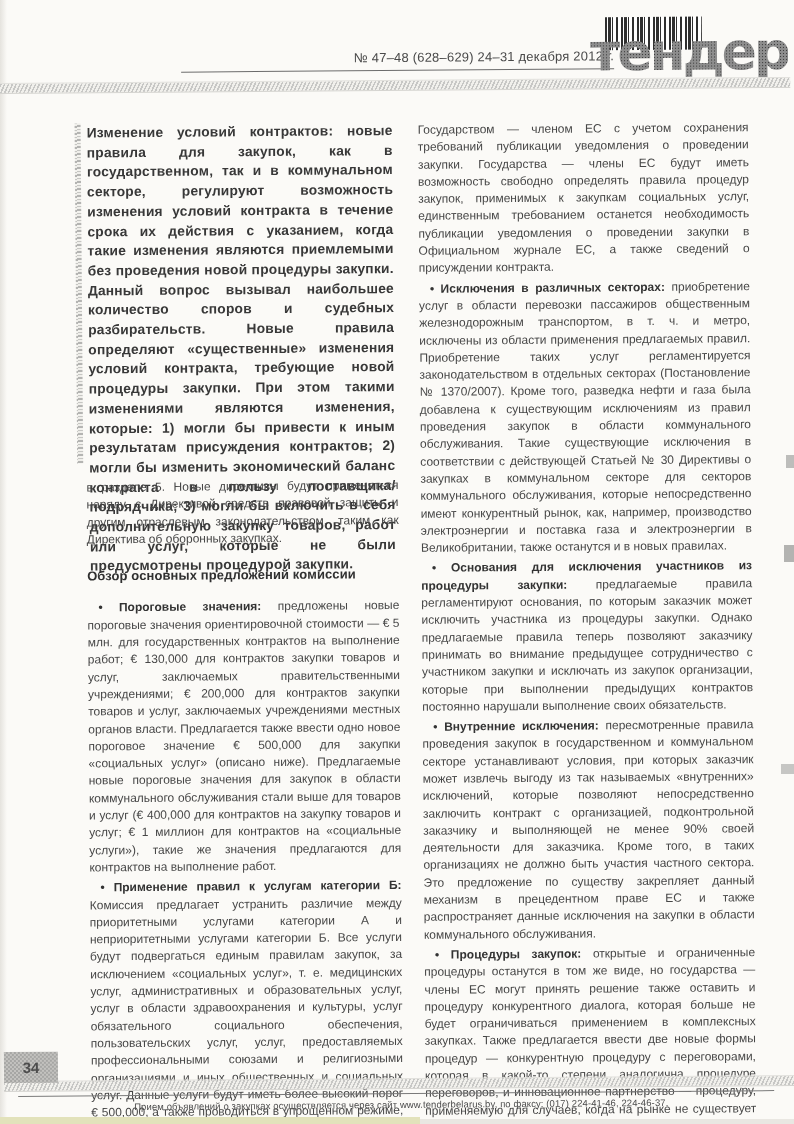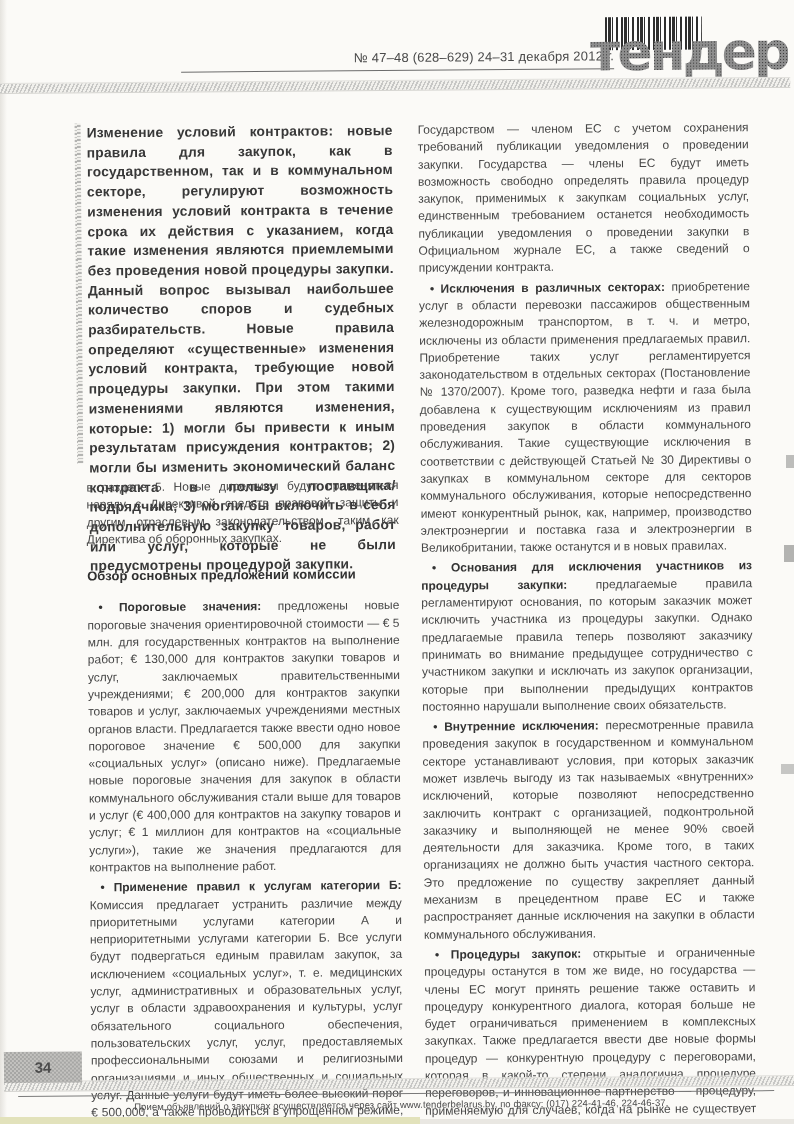--- a/index.html
+++ b/index.html
@@ -66,21 +66,21 @@
   .col p{margin:0;}
   .section-heading{
     font-weight:700;font-size:13px;color:#303030;text-align:left;
     margin:19px 0 15px 0 !important;letter-spacing:.1px;
   }
   .bullet{text-indent:11px;margin-top:3px !important;}
   .lead{font-weight:700;color:#333;}
 
   
   .page-number{
-    position:absolute;top:1049px;left:0;width:78px;height:31px;z-index:3;
+    position:absolute;top:1049px;left:0;width:54px;height:31px;z-index:3;
     background:
       repeating-conic-gradient(#a6a6a4 0 25%, #c3c2bf 0 50%);
     background-size:4px 4px;
     display:flex;align-items:center;justify-content:center;
     font-weight:700;font-size:15px;color:#4d4d4d;
   }
   .footer-rule{position:absolute;top:1093px;left:14px;width:756px;border-top:1px solid #7a7a7a;}
   .footer-note{
     position:absolute;top:1099px;left:0;width:100%;
     text-align:center;font-size:9.5px;color:#4c4c4c;letter-spacing:.1px;

